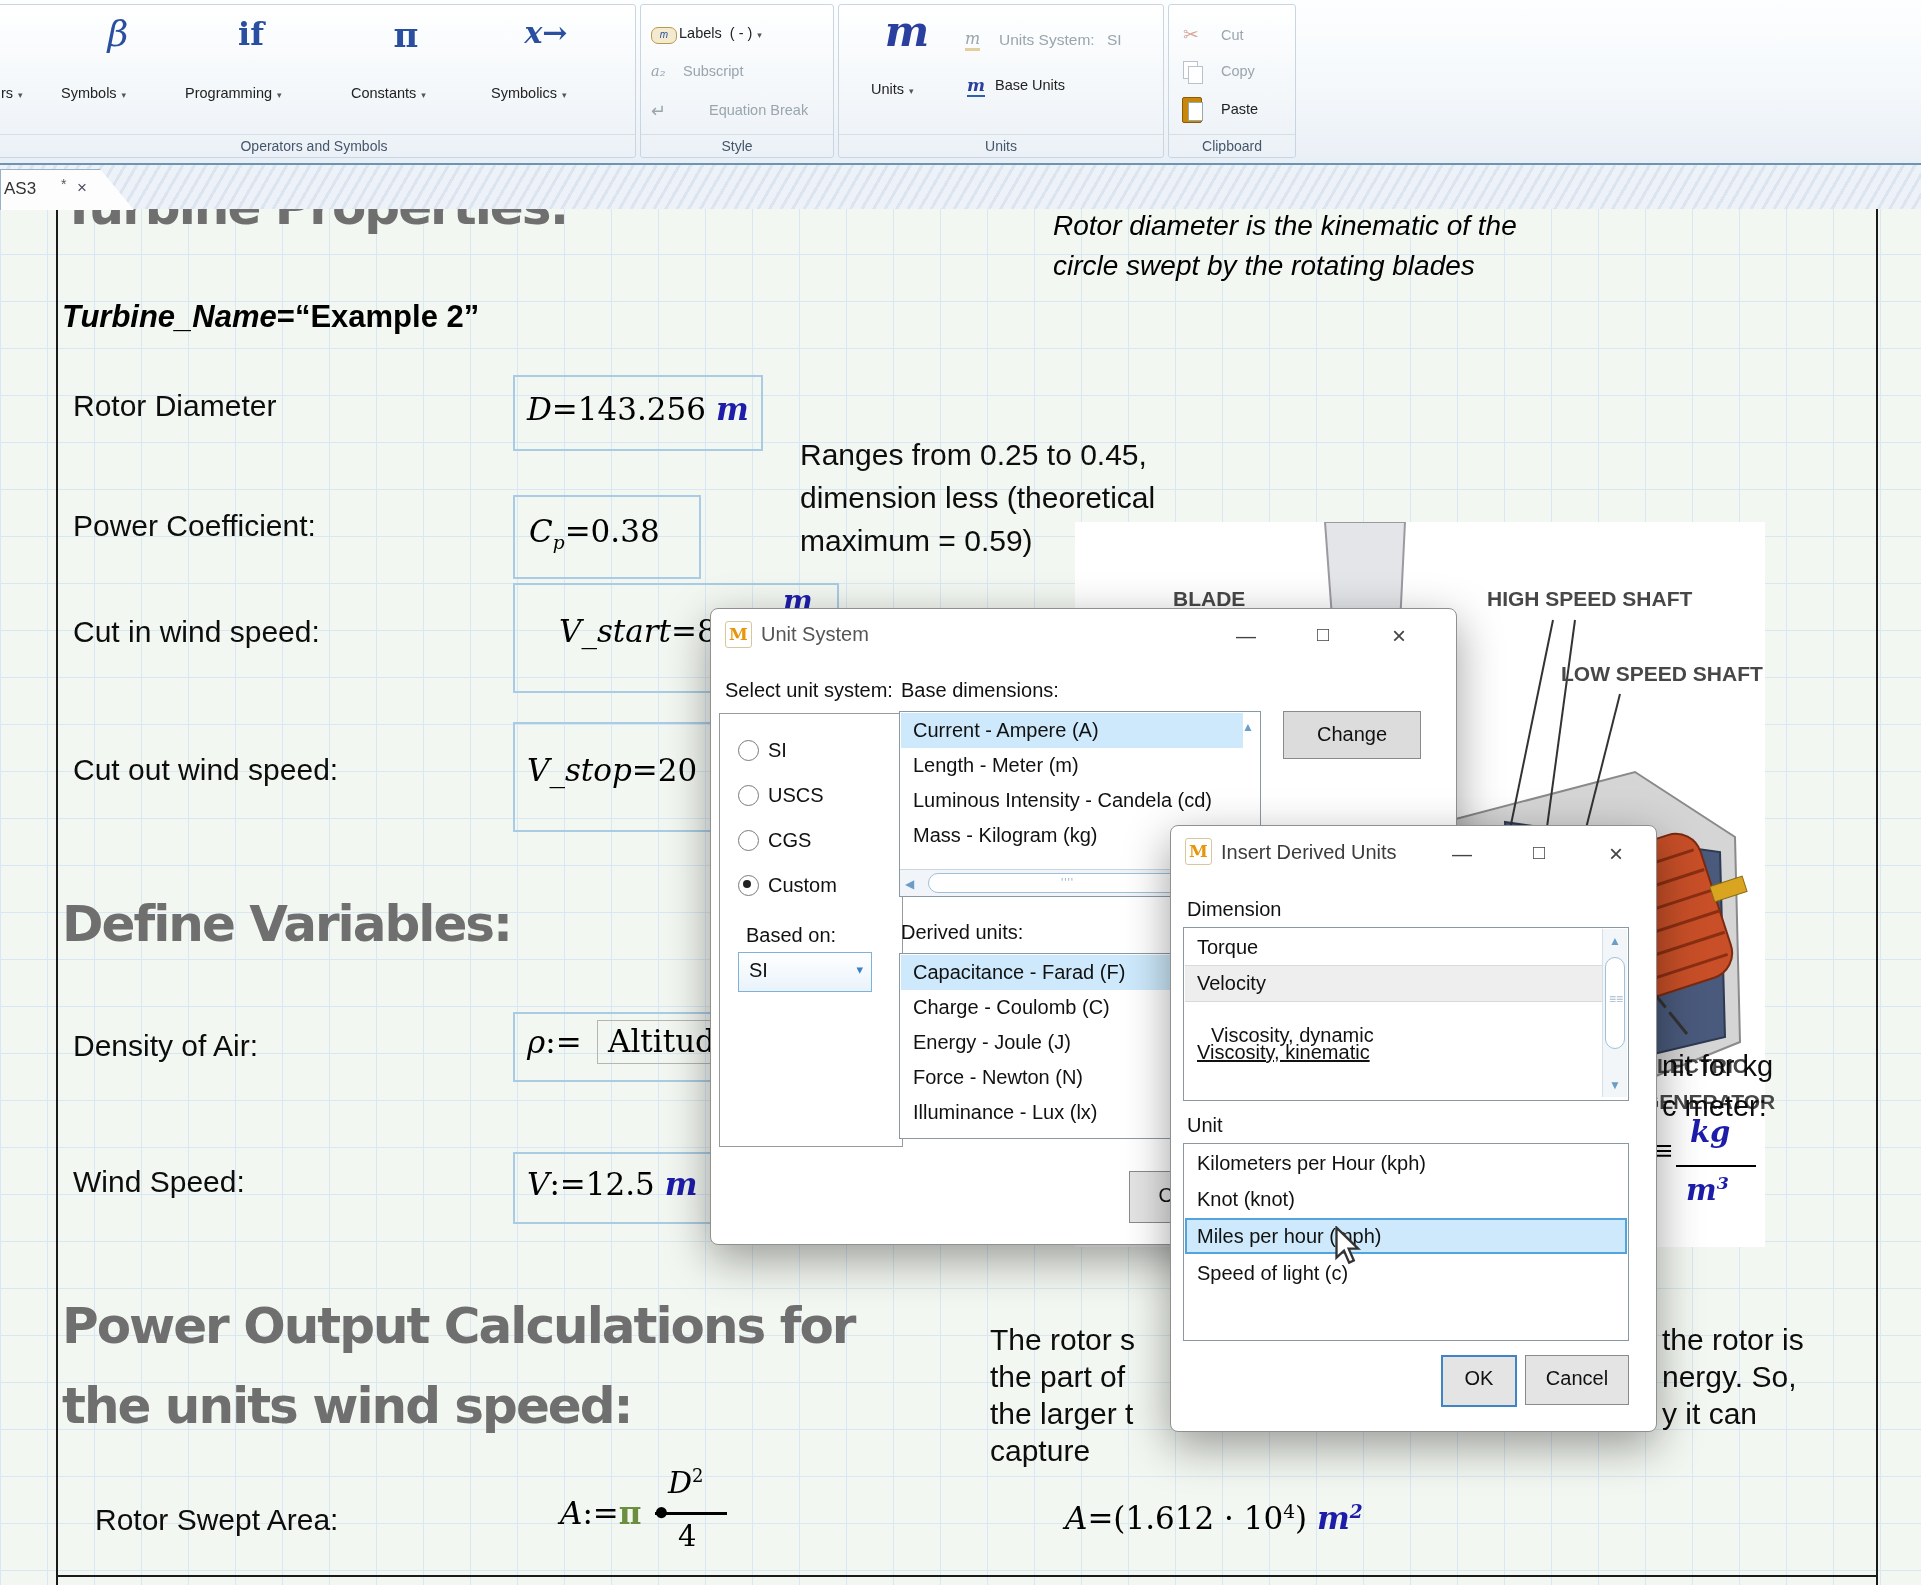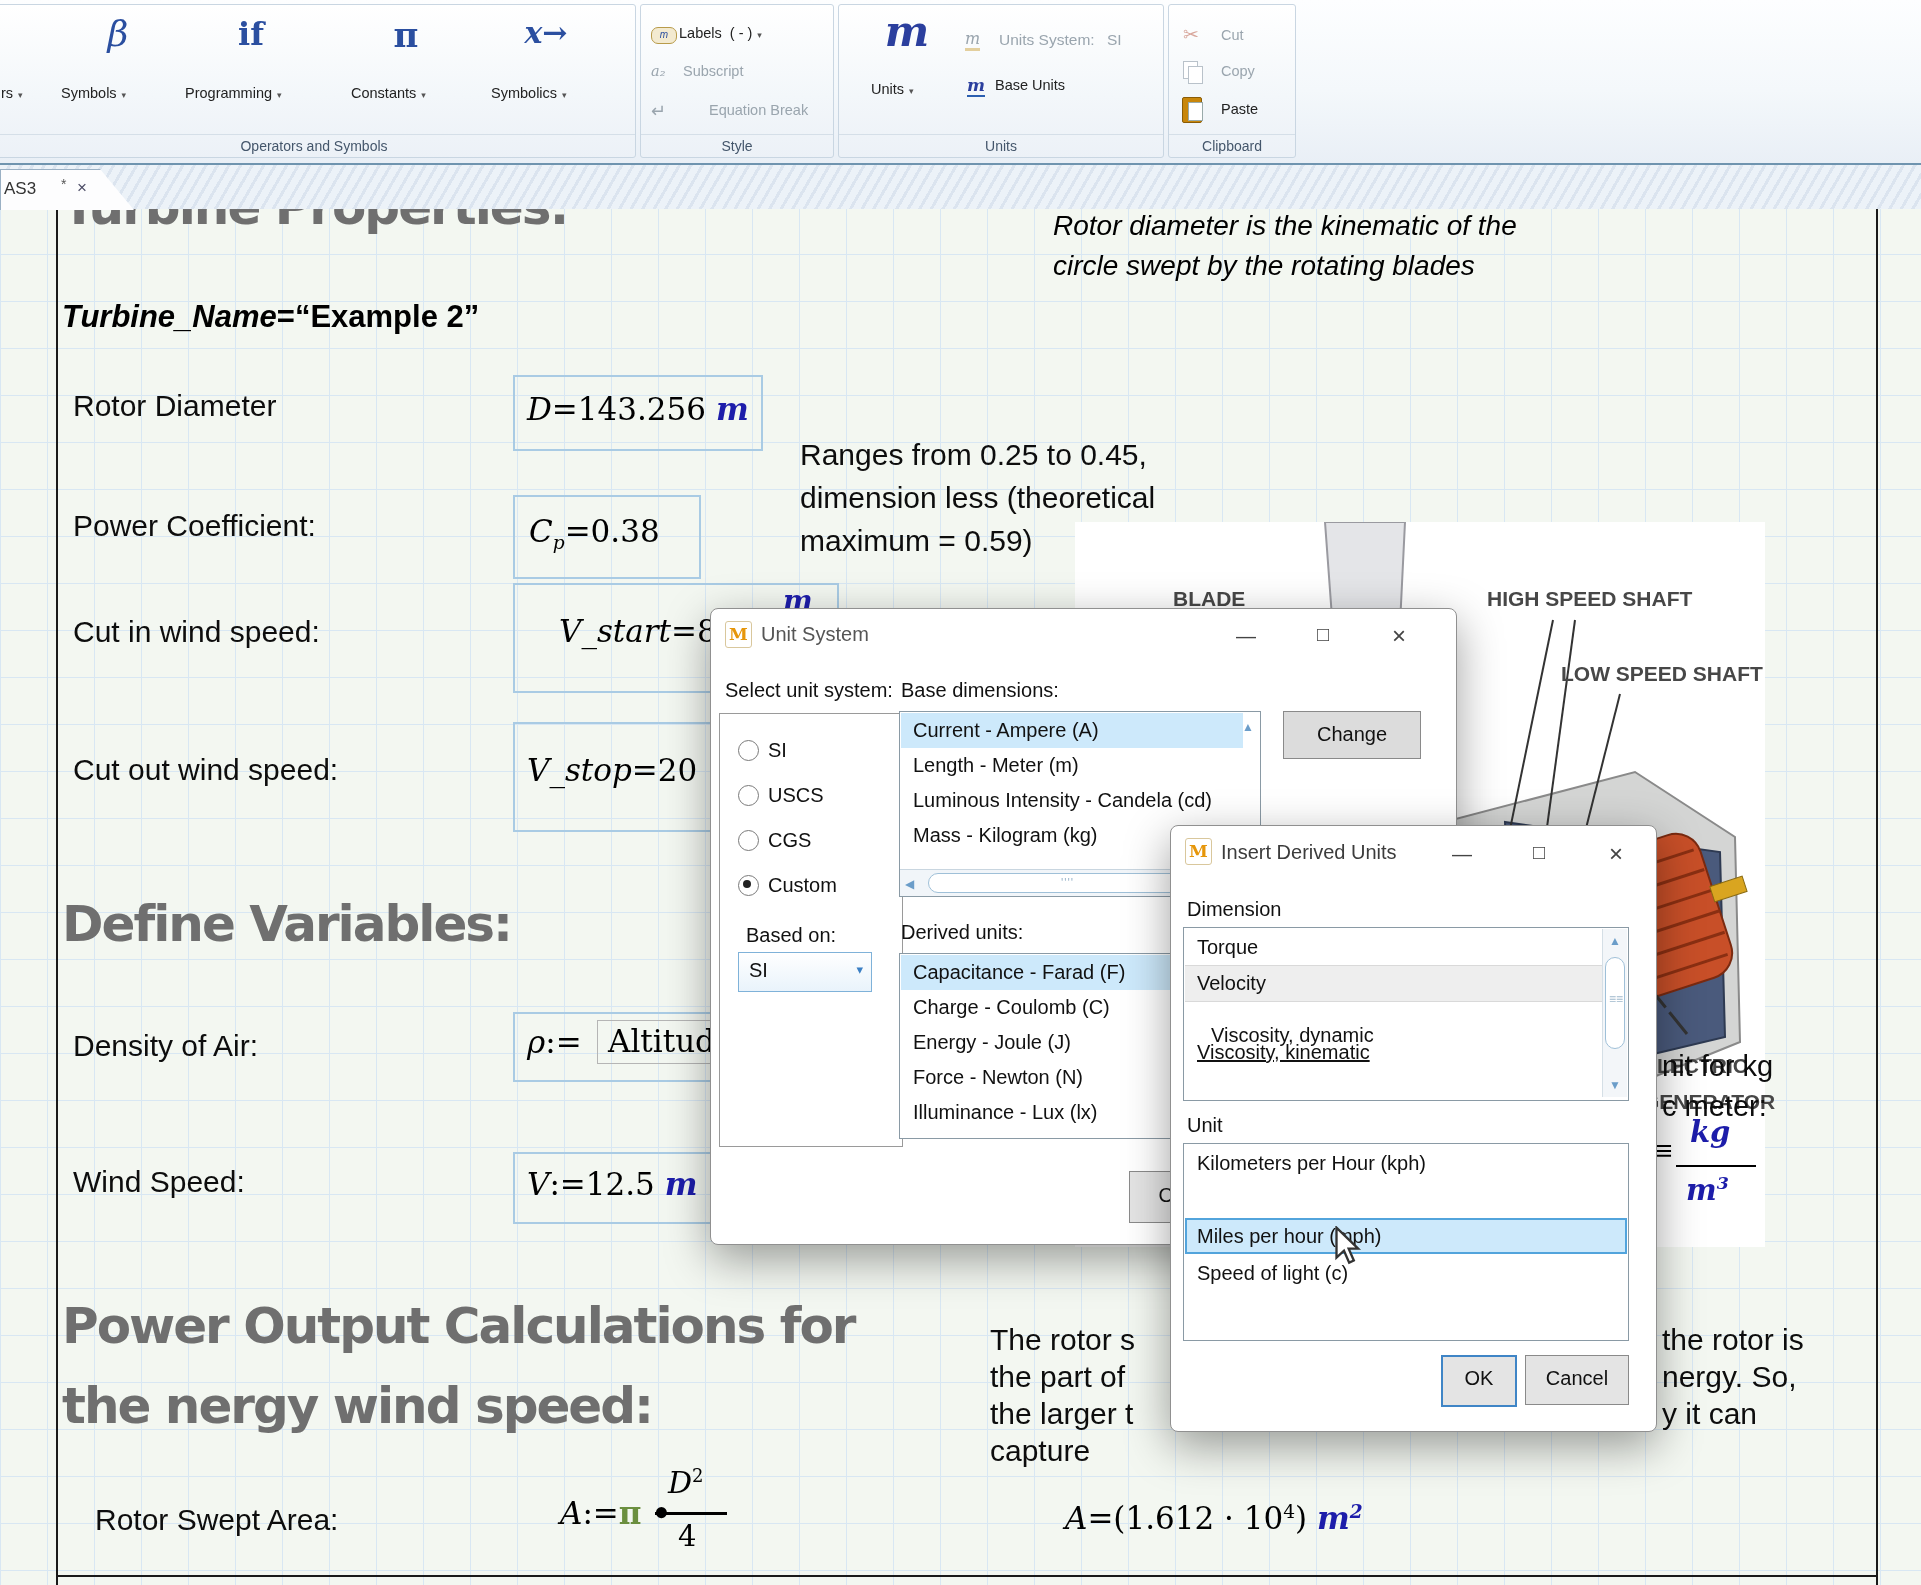--- a/index.html
+++ b/index.html
@@ -257,21 +257,21 @@
   <div class="lbl" style="left:1662px;top:843px;font-size:29px;">nit for kg</div>
   <div class="lbl" style="left:1662px;top:883px;font-size:29px;">c meter:</div>
   <div>
     <span class="math" style="position:absolute;left:1652px;top:928px;font-size:26px;">≡</span>
     <span class="math munit" style="position:absolute;left:1690px;top:908px;font-size:29px;">kg</span>
     <span class="abs" style="left:1676px;top:958px;width:80px;height:2px;background:#000;"></span>
     <span class="math munit" style="position:absolute;left:1686px;top:966px;font-size:29px;"><span>m</span><sup>3</sup></span>
   </div>
 
   <div class="heading" style="left:62px;top:1090px;font-size:50px;">Power Output Calculations for</div>
-  <div class="heading" style="left:62px;top:1170px;font-size:50px;">the nergy wind speed:</div>
+  <div class="heading" style="left:62px;top:1170px;font-size:50px;">the units wind speed:</div>
 
   <div class="lbl" style="left:990px;top:1116px;">The rotor s</div>
   <div class="lbl" style="left:990px;top:1153px;">the part of</div>
   <div class="lbl" style="left:990px;top:1190px;">the larger t</div>
   <div class="lbl" style="left:990px;top:1227px;">capture</div>
 
   <div class="lbl" style="left:1662px;top:1116px;">the rotor is</div>
   <div class="lbl" style="left:1662px;top:1153px;">nergy. So,</div>
   <div class="lbl" style="left:1662px;top:1190px;">y it can</div>
 
@@ -365,20 +365,21 @@
       <div class="thumbpill" style="left:2px;top:28px;width:18px;height:90px;">
         <span class="grip" style="left:3px;top:34px;">≡≡</span>
       </div>
       <span class="sb-ar" style="left:6px;bottom:5px;">▼</span>
     </div>
   </div>
 
   <div class="dlbl" style="left:16px;top:288px;">Unit</div>
   <div class="listbox" style="left:12px;top:317px;width:444px;height:196px;">
     <div class="lrow" style="top:2px;">Kilometers per Hour (kph)</div>
+    <div class="lrow" style="top:38px;">Knot (knot)</div>
     <div class="lrow hlsel" style="top:74px;height:32px;line-height:32px;">Miles per hour (mph)</div>
     <div class="lrow" style="top:112px;">Speed of light (c)</div>
   </div>
 
   <div class="btn focus" style="left:270px;top:529px;width:72px;height:48px;line-height:42px;">OK</div>
   <div class="btn" style="left:354px;top:529px;width:102px;height:48px;line-height:44px;">Cancel</div>
 </div>
 
 <div class="cursor" style="left:1332px;top:1226px;">
   <svg width="34" height="40" viewBox="0 0 17 24">

